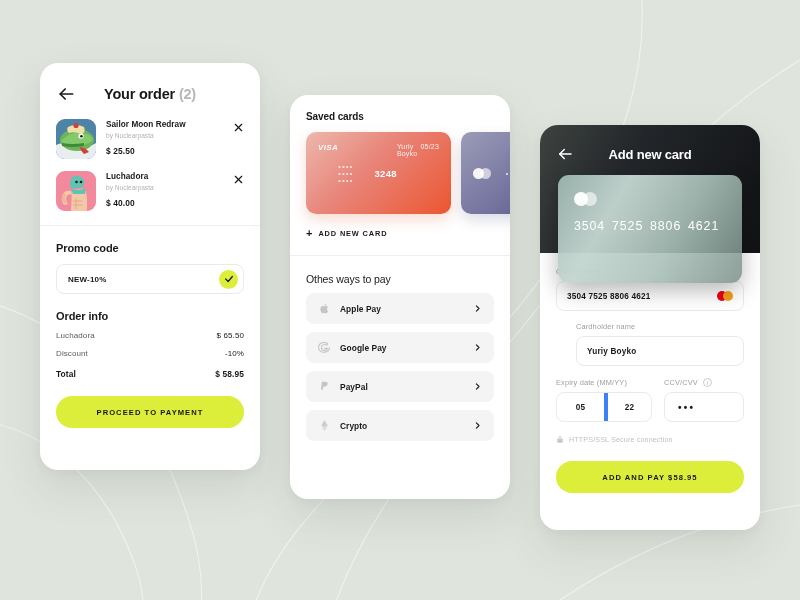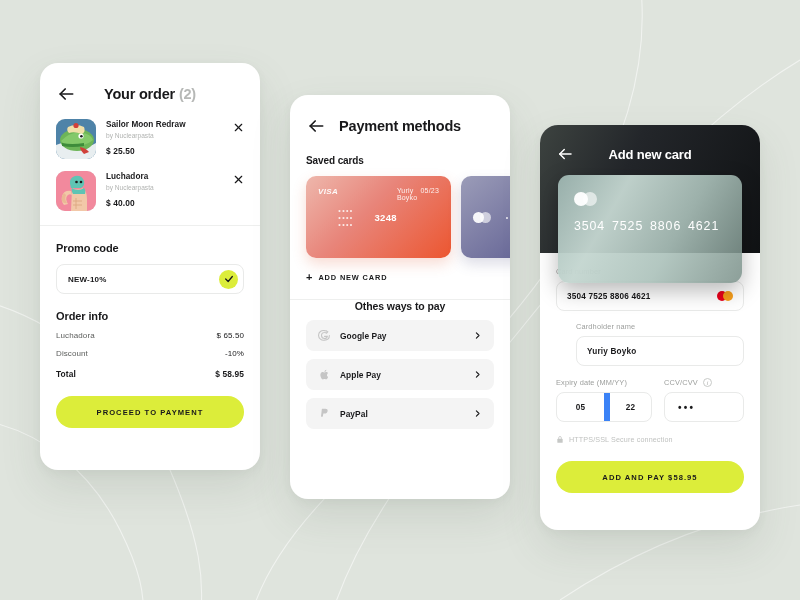--- a/index.html
+++ b/index.html
@@ -301,24 +301,24 @@
     font-weight: 700;
     letter-spacing: 0.85px;
     color: #19191b;
   }
 
   .mid-divider { margin-top: 16px; }
 
   .other-ways { padding: 0 16px; }
   .other-heading {
     font-size: 10.5px;
-    font-weight: 700;
-    color: #19191b;
+    font-weight: 400;
+    color: #19191b;
+    margin-top: 17px;
     letter-spacing: -0.1px;
-    text-align: center;
   }
   .pay-option {
     margin-top: 8px;
     height: 31px;
     background: #f4f4f4;
     border-radius: 8px;
     display: flex;
     align-items: center;
     padding: 0 12px;
     cursor: pointer;
@@ -453,21 +453,21 @@
   .expiry-box .cell {
     flex: 1 1 50%;
     display: flex;
     align-items: center;
     justify-content: center;
     font-size: 8.2px;
     font-weight: 600;
     color: #19191b;
     letter-spacing: 0.3px;
   }
-  .expiry-box .cell + .cell { border-left: 6px solid #3b82f6; }
+  .expiry-box .cell + .cell { border-left: 4px solid #3b82f6; }
 
   .ccv-box {
     height: 30px;
     border: 1px solid #e9eae9;
     border-radius: 8px;
     display: flex;
     align-items: center;
     padding-left: 13px;
     letter-spacing: 2.2px;
     font-size: 10px;
@@ -602,29 +602,20 @@
         <span class="value">$ 58.95</span>
       </div>
     </div>
 
     <button class="cta-button">PROCEED TO PAYMENT</button>
   </div>
 </div>
 
 <div class="panel" id="panel-payment">
 
-  <div class="screen-header">
-    <span class="back-arrow">
-      <svg viewBox="0 0 24 24" width="20" height="20" fill="none" stroke="currentColor" stroke-width="2" stroke-linecap="round" stroke-linejoin="round">
-        <line x1="20" y1="12" x2="5" y2="12"></line>
-          <polyline points="11 18 5 12 11 6"></polyline>
-      </svg>
-    </span>
-    <div class="screen-title">Payment methods</div>
-  </div>
 
   <div class="saved-label">Saved cards</div>
 
   <div class="cards-strip">
     <div class="credit-card card-visa">
       <div class="cc-brand">VISA</div>
       <div class="cc-number">
         <span class="dots">•••• •••• ••••</span>
         <span class="last4">3248</span>
       </div>
@@ -653,61 +644,75 @@
     <span class="txt">ADD NEW CARD</span>
   </div>
 
   <div class="divider mid-divider"></div>
 
   <div class="other-ways">
     <div class="other-heading">Othes ways to pay</div>
 
     <div class="pay-option">
       <span class="pay-icon">
+        <svg viewBox="0 0 24 24" width="13" height="13" fill="currentColor">
+          <path d="M16.7 12.8c0-2.3 1.9-3.4 2-3.5-1.1-1.6-2.8-1.8-3.4-1.8-1.4-.15-2.8.85-3.5.85s-1.8-.83-3-.81c-1.5.02-2.9.88-3.7 2.24-1.6 2.75-.4 6.8 1.1 9 .75 1.1 1.6 2.33 2.8 2.28 1.1-.04 1.5-.71 2.9-.71s1.7.71 2.9.69c1.2-.02 2-1.12 2.7-2.22.85-1.27 1.2-2.5 1.2-2.56-.02-.01-2.3-.89-2.3-3.46z"></path>
+          <path d="M14.5 5.9c.62-.75 1.04-1.8.93-2.84-.9.04-1.98.6-2.62 1.35-.57.66-1.07 1.72-.94 2.74 1 .08 2.01-.51 2.63-1.25z"></path>
+        </svg>
+      </span>
+      <span class="pay-label">Apple Pay</span>
+      <span class="chev">
+        <svg viewBox="0 0 24 24" width="9" height="9" fill="none" stroke="currentColor" stroke-width="3" stroke-linecap="round" stroke-linejoin="round">
+          <polyline points="9 5 16 12 9 19"></polyline>
+        </svg>
+      </span>
+    </div>
+
+    <div class="pay-option">
+      <span class="pay-icon">
         <svg viewBox="0 0 24 24" width="13" height="13" fill="none" stroke="currentColor" stroke-width="2">
           <path d="M21 12.2c0 5-3.6 8.3-8.9 8.3A9 9 0 1 1 12.1 3a8.6 8.6 0 0 1 6 2.3l-2.5 2.4a4.9 4.9 0 0 0-3.5-1.35 5.6 5.6 0 0 0 0 11.2c3.4 0 4.8-2.1 5.1-3.9h-5.1" stroke-linecap="round"></path>
         </svg>
       </span>
       <span class="pay-label">Google Pay</span>
       <span class="chev">
         <svg viewBox="0 0 24 24" width="9" height="9" fill="none" stroke="currentColor" stroke-width="3" stroke-linecap="round" stroke-linejoin="round">
           <polyline points="9 5 16 12 9 19"></polyline>
         </svg>
       </span>
     </div>
 
     <div class="pay-option">
       <span class="pay-icon">
         <svg viewBox="0 0 24 24" width="13" height="13" fill="currentColor">
-          <path d="M16.7 12.8c0-2.3 1.9-3.4 2-3.5-1.1-1.6-2.8-1.8-3.4-1.8-1.4-.15-2.8.85-3.5.85s-1.8-.83-3-.81c-1.5.02-2.9.88-3.7 2.24-1.6 2.75-.4 6.8 1.1 9 .75 1.1 1.6 2.33 2.8 2.28 1.1-.04 1.5-.71 2.9-.71s1.7.71 2.9.69c1.2-.02 2-1.12 2.7-2.22.85-1.27 1.2-2.5 1.2-2.56-.02-.01-2.3-.89-2.3-3.46z"></path>
-          <path d="M14.5 5.9c.62-.75 1.04-1.8.93-2.84-.9.04-1.98.6-2.62 1.35-.57.66-1.07 1.72-.94 2.74 1 .08 2.01-.51 2.63-1.25z"></path>
-        </svg>
-      </span>
-      <span class="pay-label">Apple Pay</span>
-      <span class="chev">
-        <svg viewBox="0 0 24 24" width="9" height="9" fill="none" stroke="currentColor" stroke-width="3" stroke-linecap="round" stroke-linejoin="round">
-          <polyline points="9 5 16 12 9 19"></polyline>
-        </svg>
-      </span>
-    </div>
-
-    <div class="pay-option">
-      <span class="pay-icon">
-        <svg viewBox="0 0 24 24" width="13" height="13" fill="currentColor">
           <path d="M7.6 3h6c3 0 4.6 1.6 4.2 4.3-.45 3.1-2.6 4.7-5.7 4.7H9.9l-.9 5.3c-.07.4-.3.7-.75.7H6.1c-.4 0-.6-.3-.53-.7L7.1 3.6c.06-.37.25-.6.5-.6z"></path>
         </svg>
       </span>
       <span class="pay-label">PayPal</span>
       <span class="chev">
         <svg viewBox="0 0 24 24" width="9" height="9" fill="none" stroke="currentColor" stroke-width="3" stroke-linecap="round" stroke-linejoin="round">
           <polyline points="9 5 16 12 9 19"></polyline>
         </svg>
       </span>
     </div>
 
+    <div class="pay-option">
+      <span class="pay-icon">
+        <svg viewBox="0 0 24 24" width="13" height="13" fill="currentColor">
+          <path d="M12 2 L18 12 L12 15.5 L6 12 Z" opacity="0.85"></path>
+          <path d="M12 17 L18 13.3 L12 22 L6 13.3 Z" opacity="0.6"></path>
+        </svg>
+      </span>
+      <span class="pay-label">Crypto</span>
+      <span class="chev">
+        <svg viewBox="0 0 24 24" width="9" height="9" fill="none" stroke="currentColor" stroke-width="3" stroke-linecap="round" stroke-linejoin="round">
+          <polyline points="9 5 16 12 9 19"></polyline>
+        </svg>
+      </span>
+    </div>
   </div>
 </div>
 
 <div class="panel" id="panel-addcard">
 
   <div class="dark-header">
     <div class="screen-header">
       <span class="back-arrow">
         <svg viewBox="0 0 24 24" width="18" height="18" fill="none" stroke="currentColor" stroke-width="2" stroke-linecap="round" stroke-linejoin="round">
           <line x1="20" y1="12" x2="5" y2="12"></line>

